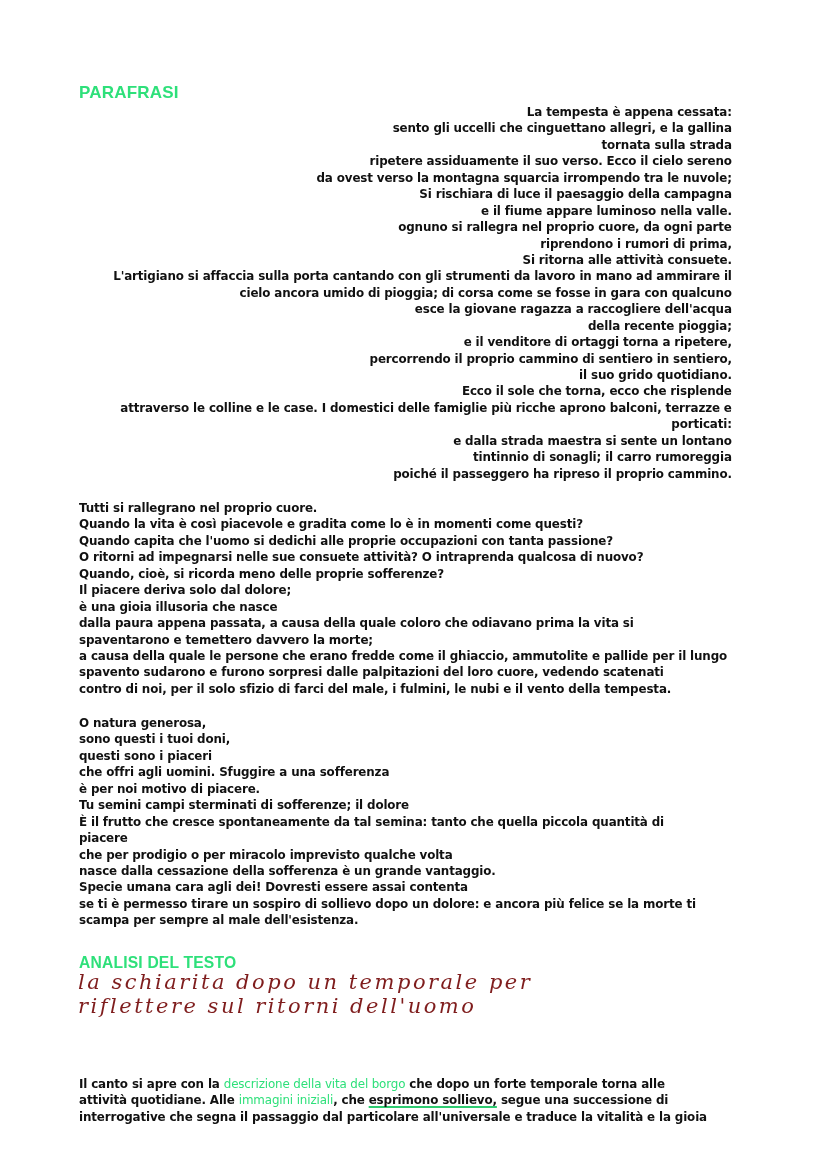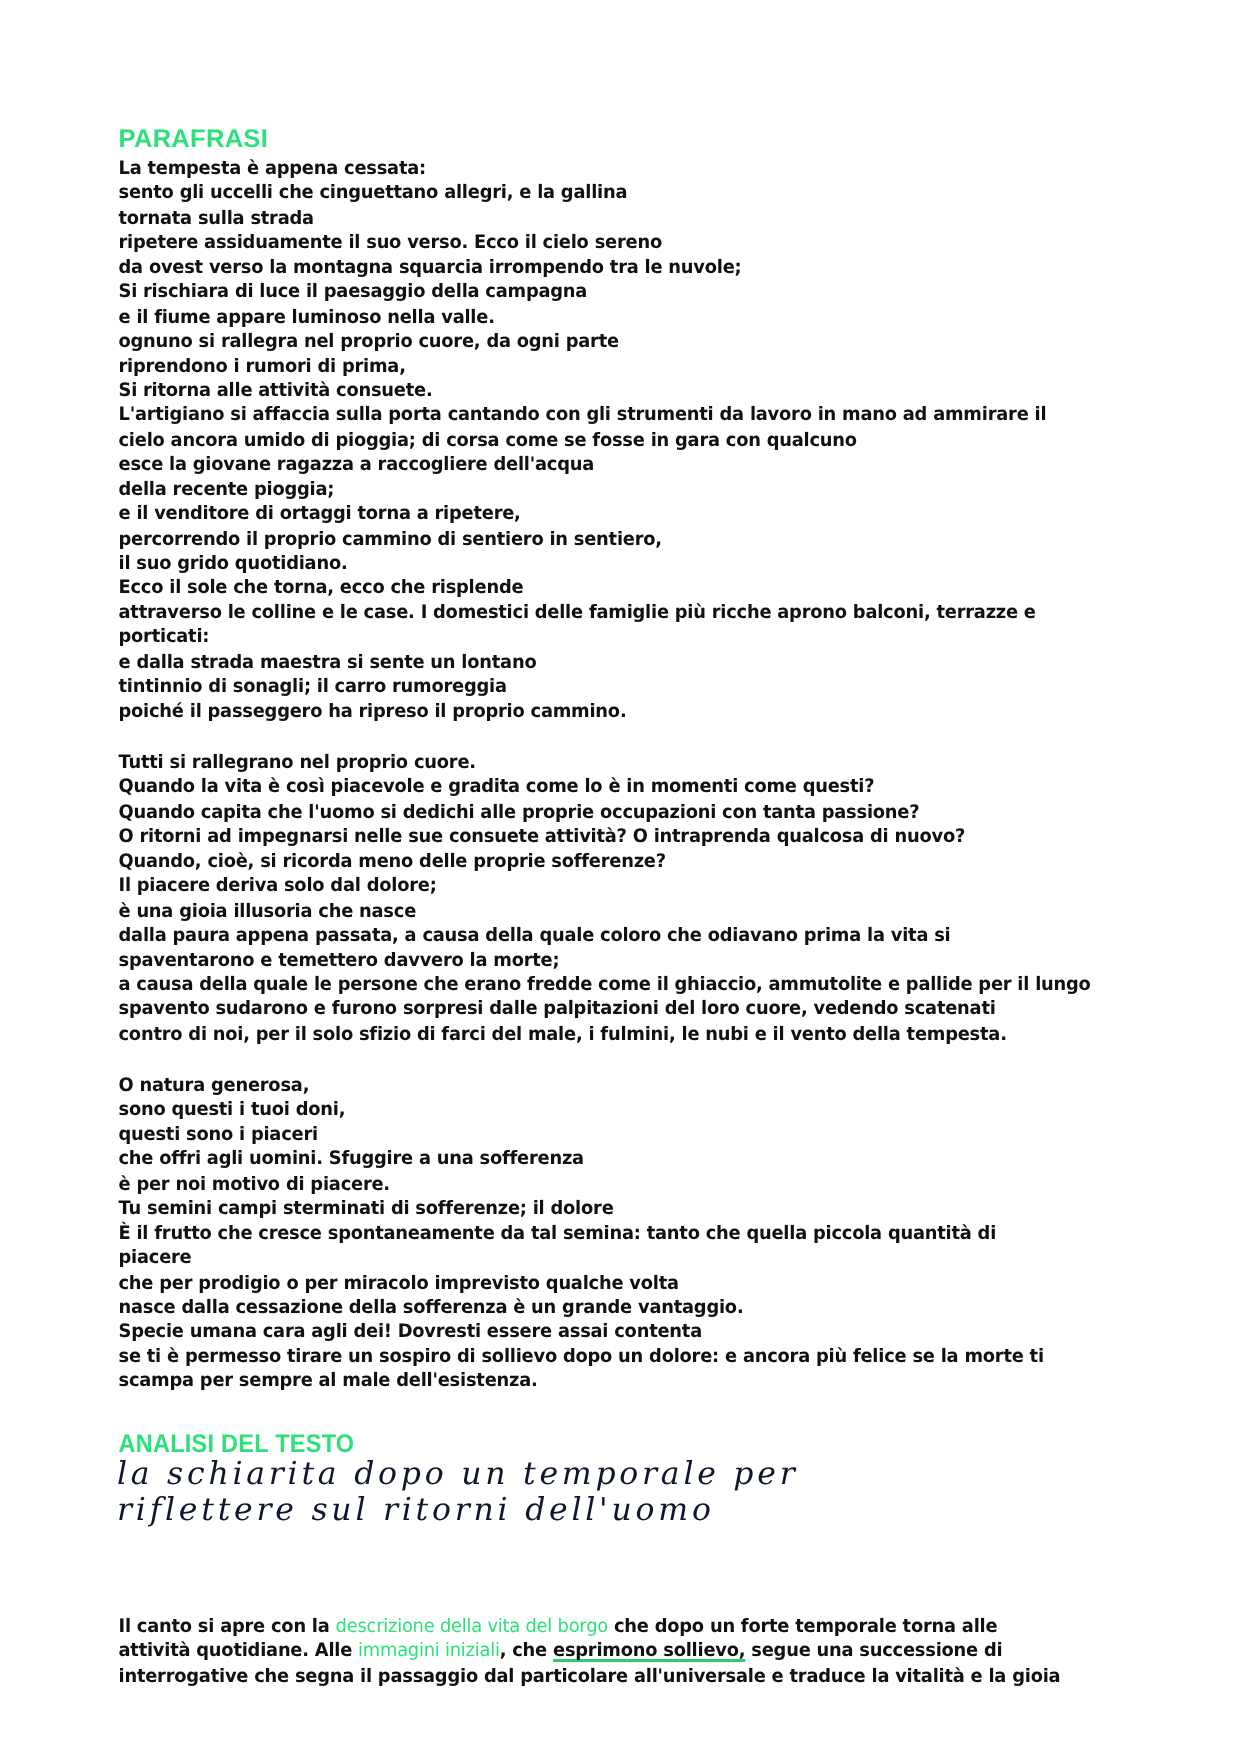--- a/index.html
+++ b/index.html
@@ -52,33 +52,33 @@
       display: block;
       height: 16.45px;
       line-height: 16.45px;
       font-size: 12.4px;
       font-weight: bold;
       white-space: nowrap;
       letter-spacing: -0.15px;
       transform: scaleX(0.96);
       transform-origin: left;
     }
-    .p1 { top: 104px; }
+    .p1 { top: 104px; text-align: right; }
     .p2 { top: 500px; }
     .p3 { top: 715px; }
     .script-title {
       position: absolute;
       left: 78px;
       top: 970px;
       width: 700px;
       font-family: "DejaVu Serif", serif;
       font-style: italic;
       font-size: 21px;
       line-height: 24px;
-      color: #0f172a;
+      color: #7f1d1d;
       letter-spacing: 2.5px;
       font-weight: normal;
     }
     .script-title span { display: block; }
     .analysis {
       position: absolute;
       left: 79px;
       top: 1076px;
       width: 690px;
     }

